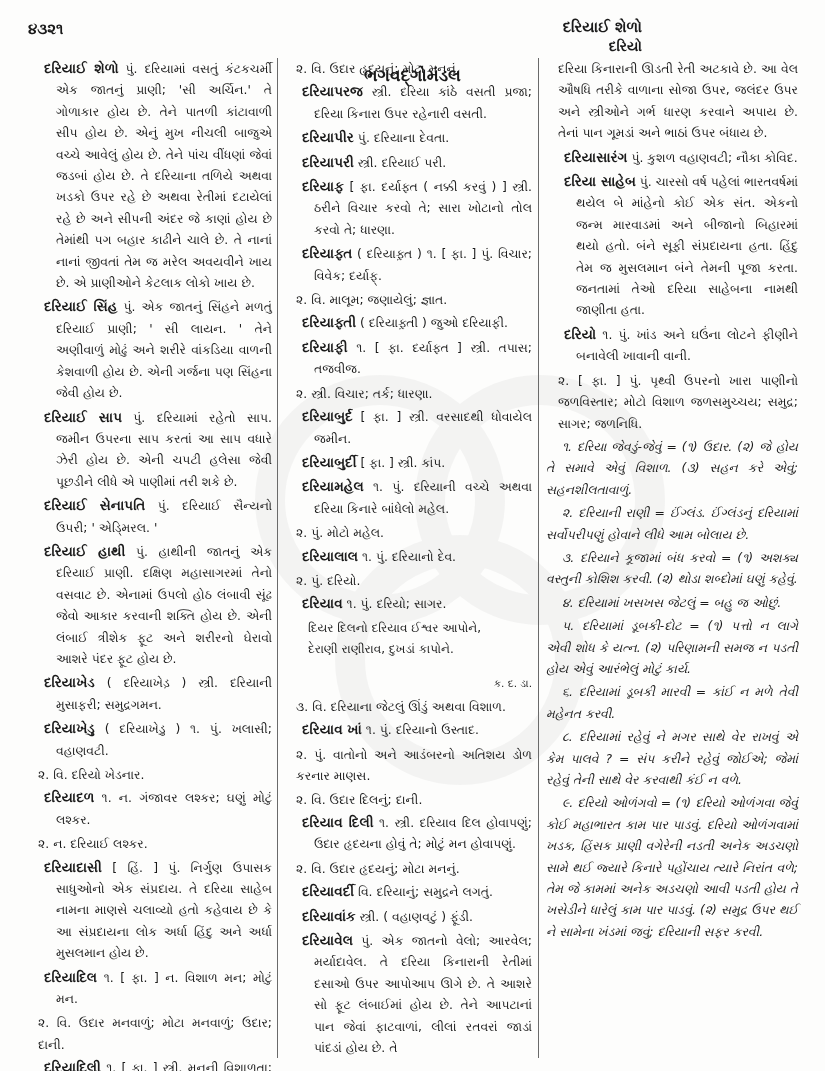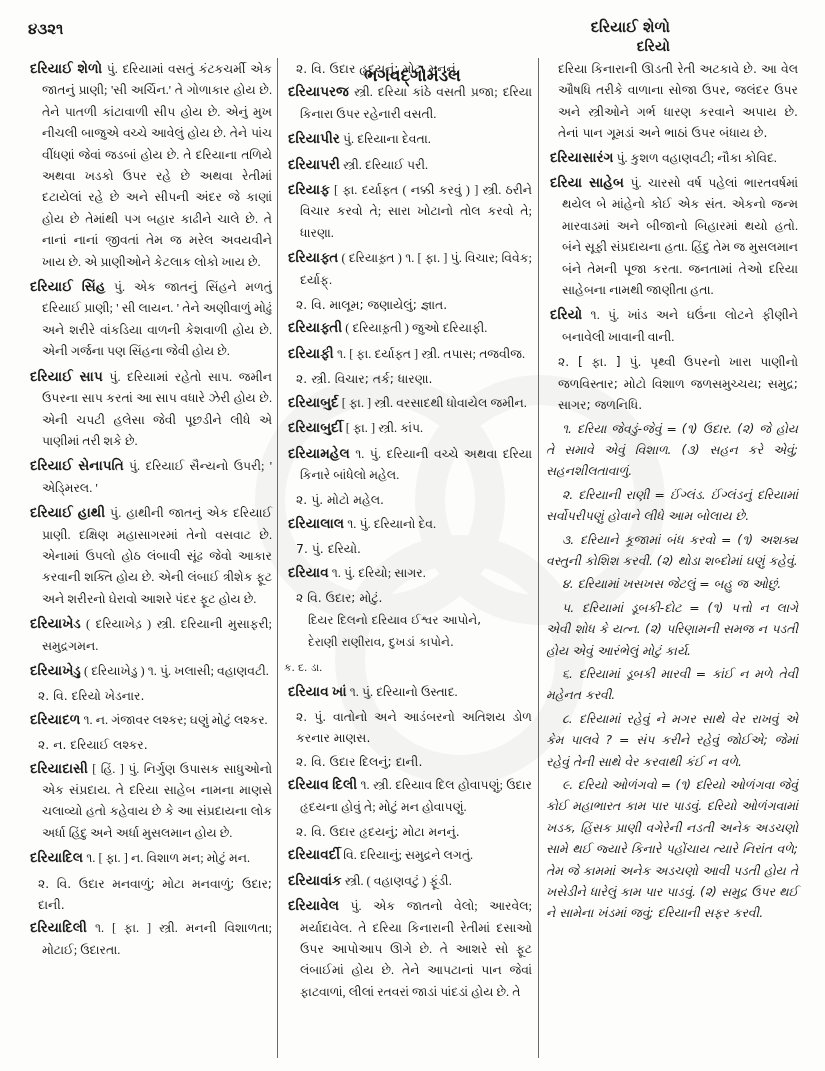--- a/index.html
+++ b/index.html
@@ -1,37 +1,37 @@
 <!DOCTYPE html>
 <html><head>
 <meta charset="utf-8">
 <style>
   html, body { margin: 0; padding: 0; background: #ffffff; }
   body { width: 825px; height: 1071px; overflow: hidden; position: relative;
          font-family: "DejaVu Sans", "Liberation Sans", sans-serif; color: #1a1a1a; }
   .page { position: absolute; left: 0; top: 0; width: 825px; height: 1071px; background: #fdfdfc; }
   .watermark { position: absolute; left: 250px; top: 330px; width: 420px; height: 460px; pointer-events: none; opacity: 0.08; }
-  .header { position: absolute; top: 14px; left: 0; width: 670px; height: 40px; padding-left: 28px; }
+  .header { position: absolute; top: 14px; left: 0; width: 670px; height: 40px; }
   .page-num { position: absolute; left: 28px; top: 6px; font-size: 15px; font-weight: bold; }
   .book-title { position: absolute; left: 0; width: 825px; text-align: center; top: 6px; font-size: 17px; font-weight: bold; margin-top: 45px; }
   .guide-top { position: absolute; right: 28px; top: 4px; font-size: 15px; font-weight: bold; text-align: right; }
   .guide-bottom { position: absolute; right: 28px; top: 24px; font-size: 14px; font-weight: bold; text-align: right; }
   .col { position: absolute; top: 58px; font-size: 12.4px; line-height: 21.4px; }
   .col-1 { left: 26px; width: 246px; }
   .col-2 { left: 284px; width: 248px; }
   .col-3 { left: 546px; width: 252px; }
   .rule { position: absolute; top: 58px; width: 1px; height: 1000px; background: #6a6a6a; }
   .rule-1 { left: 277px; }
   .rule-2 { left: 538px; }
-  .entry { margin: 0 0 3px 4px; text-align: justify; text-indent: 0; padding-left: 12px; font-family: Liberation Serif, serif; }
+  .entry { margin: 0 0 3px 18px; text-align: justify; text-indent: 0; padding-left: 12px; }
   .entry .hw { font-weight: bold; font-size: 13.6px; margin-left: -12px; }
   .sense { padding-left: 12px; margin: 0 0 2px 0; text-align: justify; }
   .sense.flush { padding-left: 0; text-indent: 16px; font-style: italic; }
   .verse { padding-left: 24px; font-size: 12px; margin: 0; }
-  .cite { font-size: 10.5px; margin: 4px 0 2px 0; }
+  .cite { text-align: right; font-size: 10.5px; margin: 12px 0 2px 0; }
   .cont { margin: 0 0 3px 0; text-align: justify; padding-left: 12px; }
 </style>
 </head>
 <body>
 
 <div class="page">
 
   <svg class="watermark" viewBox="0 0 420 460">
     <circle cx="130" cy="170" r="110" fill="none" stroke="#888" stroke-width="30"></circle>
     <circle cx="290" cy="170" r="110" fill="none" stroke="#888" stroke-width="30"></circle>
@@ -74,26 +74,26 @@
     <p class="entry"><span class="hw">દરિયાફ્ત</span> <span>( દરિયાફ઼્ત ) ૧. [ ફા. ] પું. વિચાર; વિવેક; દર્યાફ્.</span></p>
     <p class="sense">૨. વિ. માલૂમ; જણાયેલું; જ્ઞાત.</p>
     <p class="entry"><span class="hw">દરિયાફ્તી</span> <span>( દરિયાફ઼્તી ) જુઓ દરિયાફી.</span></p>
     <p class="entry"><span class="hw">દરિયાફી</span> <span>૧. [ ફા. દર્યાફ્ત ] સ્ત્રી. તપાસ; તજવીજ.</span></p>
     <p class="sense">૨. સ્ત્રી. વિચાર; તર્ક; ધારણા.</p>
     <p class="entry"><span class="hw">દરિયાબુર્દ</span> <span>[ ફા. ] સ્ત્રી. વરસાદથી ધોવાયેલ જમીન.</span></p>
     <p class="entry"><span class="hw">દરિયાબુર્દી</span> <span>[ ફા. ] સ્ત્રી. કાંપ.</span></p>
     <p class="entry"><span class="hw">દરિયામહેલ</span> <span>૧. પું. દરિયાની વચ્ચે અથવા દરિયા કિનારે બાંધેલો મહેલ.</span></p>
     <p class="sense">૨. પું. મોટો મહેલ.</p>
     <p class="entry"><span class="hw">દરિયાલાલ</span> <span>૧. પું. દરિયાનો દેવ.</span></p>
-    <p class="sense">7. પું. દરિયો.</p>
+    <p class="sense">૨. પું. દરિયો.</p>
     <p class="entry"><span class="hw">દરિયાવ</span> <span>૧. પું. દરિયો; સાગર.</span></p>
-    <p class="sense">૨ વિ. ઉદાર; મોટું.</p>
     <p class="verse">દિયર દિલનો દરિયાવ ઈશ્વર આપોને,</p>
     <p class="verse">દેરાણી રાણીરાવ, દુખડાં કાપોને.</p>
     <p class="cite">ક. દ. ડા.</p>
+    <p class="sense">૩. વિ. દરિયાના જેટલું ઊંડું અથવા વિશાળ.</p>
     <p class="entry"><span class="hw">દરિયાવ ખાં</span> <span>૧. પું. દરિયાનો ઉસ્તાદ.</span></p>
     <p class="sense">૨. પું. વાતોનો અને આડંબરનો અતિશય ડોળ કરનાર માણસ.</p>
     <p class="sense">૨. વિ. ઉદાર દિલનું; દાની.</p>
     <p class="entry"><span class="hw">દરિયાવ દિલી</span> <span>૧. સ્ત્રી. દરિયાવ દિલ હોવાપણું; ઉદાર હૃદયના હોવું તે; મોટું મન હોવાપણું.</span></p>
     <p class="sense">૨. વિ. ઉદાર હૃદયનું; મોટા મનનું.</p>
     <p class="entry"><span class="hw">દરિયાવર્દી</span> <span>વિ. દરિયાનું; સમુદ્રને લગતું.</span></p>
     <p class="entry"><span class="hw">દરિયાવાંક</span> <span>સ્ત્રી. ( વહાણવટું ) ફૂંડી.</span></p>
     <p class="entry"><span class="hw">દરિયાવેલ</span> <span>પું. એક જાતનો વેલો; આરવેલ; મર્યાદાવેલ. તે દરિયા કિનારાની રેતીમાં દસાઓ ઉપર આપોઆપ ઊગે છે. તે આશરે સો ફૂટ લંબાઈમાં હોય છે. તેને આપટાનાં પાન જેવાં ફાટવાળાં, લીલાં રતવરાં જાડાં પાંદડાં હોય છે. તે</span></p>
   </div>
 

